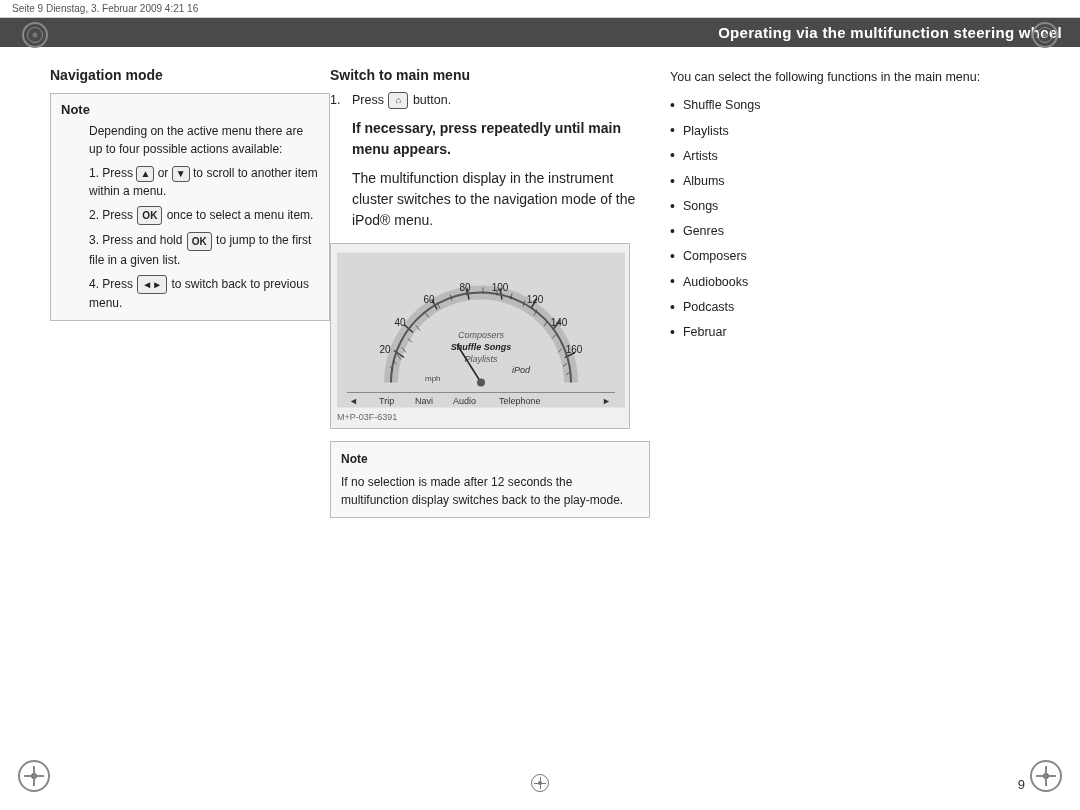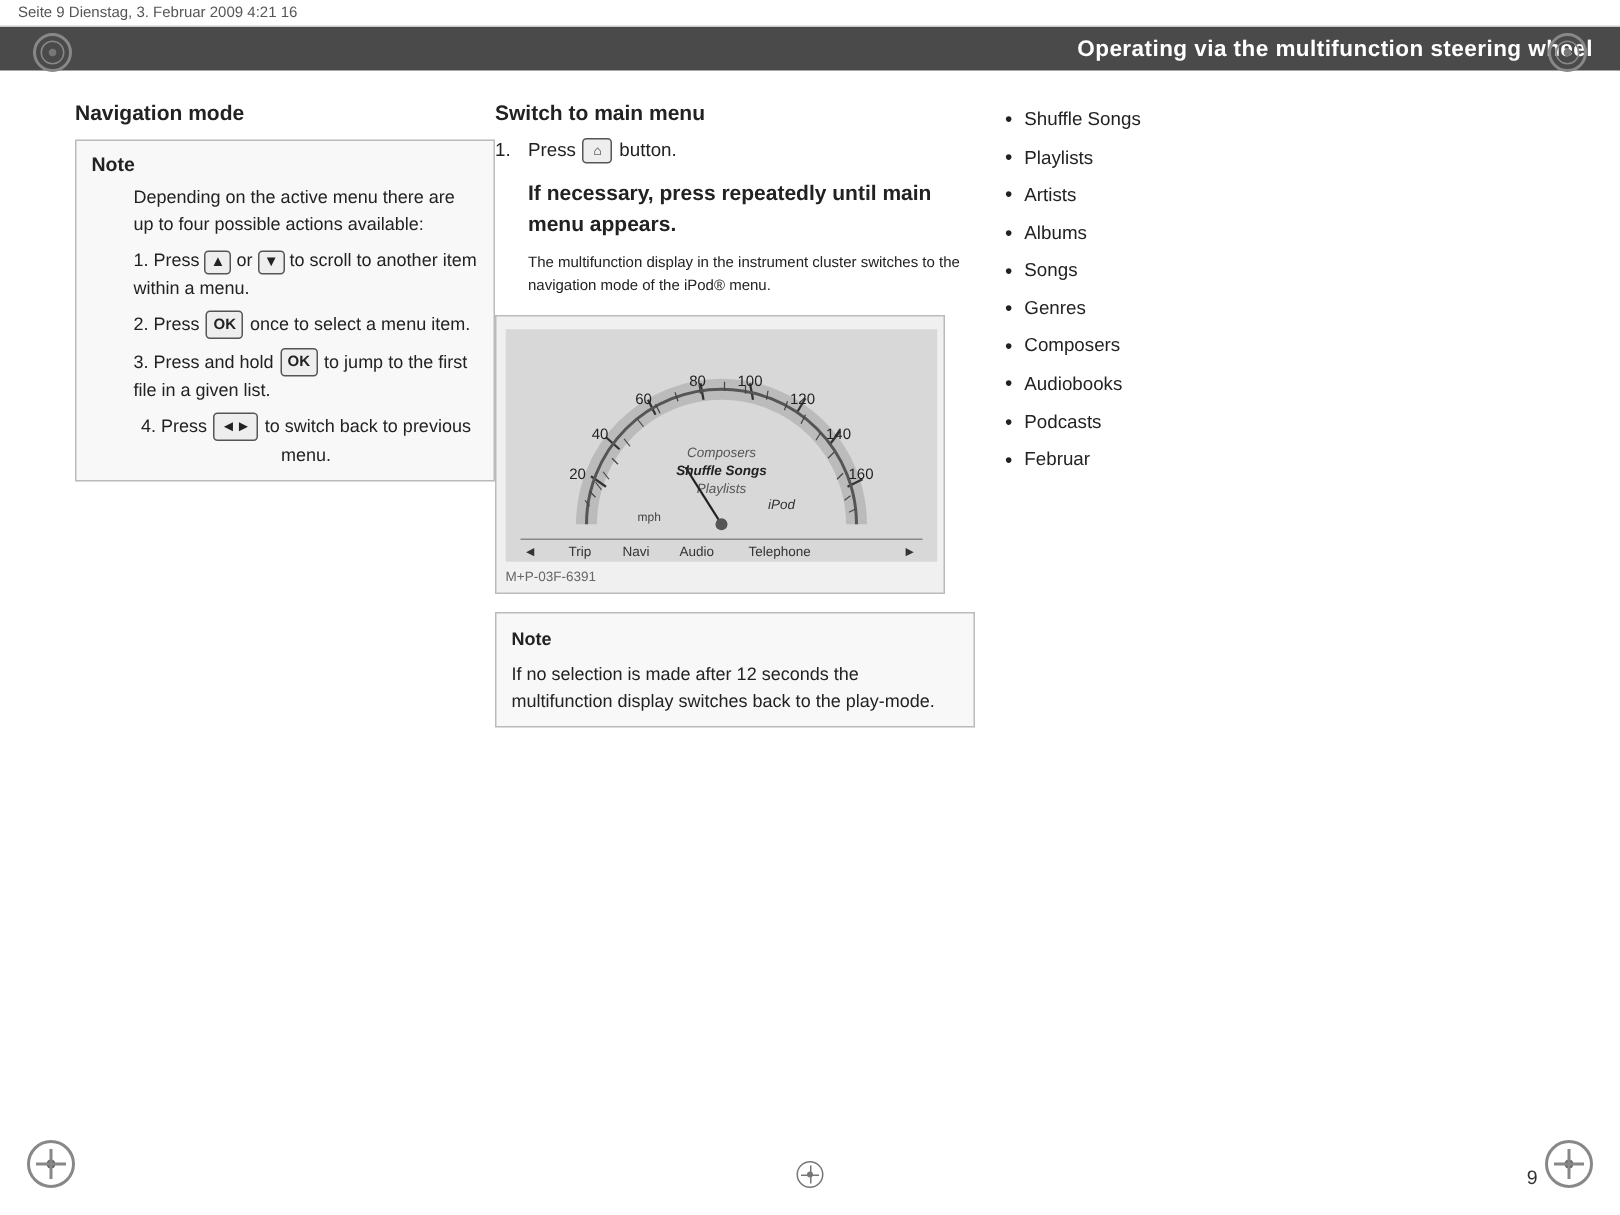--- a/index.html
+++ b/index.html
@@ -77,21 +77,21 @@
       font-weight: bold;
       margin-bottom: 5px;
       font-size: 13px;
     }
     .note-box p {
       font-size: 12px;
       line-height: 1.5;
       margin-bottom: 6px;
       margin-left: 28px;
     }
-    .note-box p:last-child { margin-bottom: 0; text-align: center; }
+    .note-box p:last-child { margin-bottom: 0; }
 
     
     .btn-badge {
       display: inline-flex;
       align-items: center;
       justify-content: center;
       border: 1px solid #555;
       border-radius: 3px;
       padding: 1px 4px;
       font-size: 10px;
@@ -329,21 +329,21 @@
       <span class="step-num">1.</span>
       <span>
         Press <span class="btn-badge" style="font-size:9px; padding:1px 5px;">⌂</span> button.
       </span>
     </div>
 
     <div style="padding-left:22px; margin-bottom:8px;">
       <p style="font-size:14px; line-height:1.5;font-weight:bold;">If necessary, press repeatedly until main menu appears.</p>
     </div>
     <div style="padding-left:22px; margin-bottom:8px;">
-      <p style="font-size:10px; line-height:1.5;">The multifunction display in the instrument cluster switches to the navigation mode of the iPod® menu.</p>
+      <p style="font-size:14px; line-height:1.5;">The multifunction display in the instrument cluster switches to the navigation mode of the iPod® menu.</p>
     </div>
 
     <div class="speedo-container">
       <svg class="speedo-svg" viewBox="0 0 288 155">
 
         <rect x="0" y="0" width="288" height="155" fill="#d8d8d8"></rect>
 
         <path d="M 144 130 m -90 0 a 90 90 0 0 1 180 0" fill="none" stroke="#bbb" stroke-width="14"></path>
 
         <g stroke="#333" stroke-width="1.5">
@@ -422,20 +422,21 @@
       <div class="img-ref">M+P-03F-6391</div>
     </div>
 
     <div class="note-bottom">
       <div class="note-title">Note</div>
       <p>If no selection is made after 12 seconds the multifunction display switches back to the play-mode.</p>
     </div>
   </div>
 
   <div class="right-col">
+    <p>You can select the following functions in the main menu:</p>
     <ul class="menu-list">
       <li>
           <span>Shuffle Songs</span>
         </li>
       <li>
           <span>Playlists</span>
         </li>
       <li>
           <span>Artists</span>
         </li>

